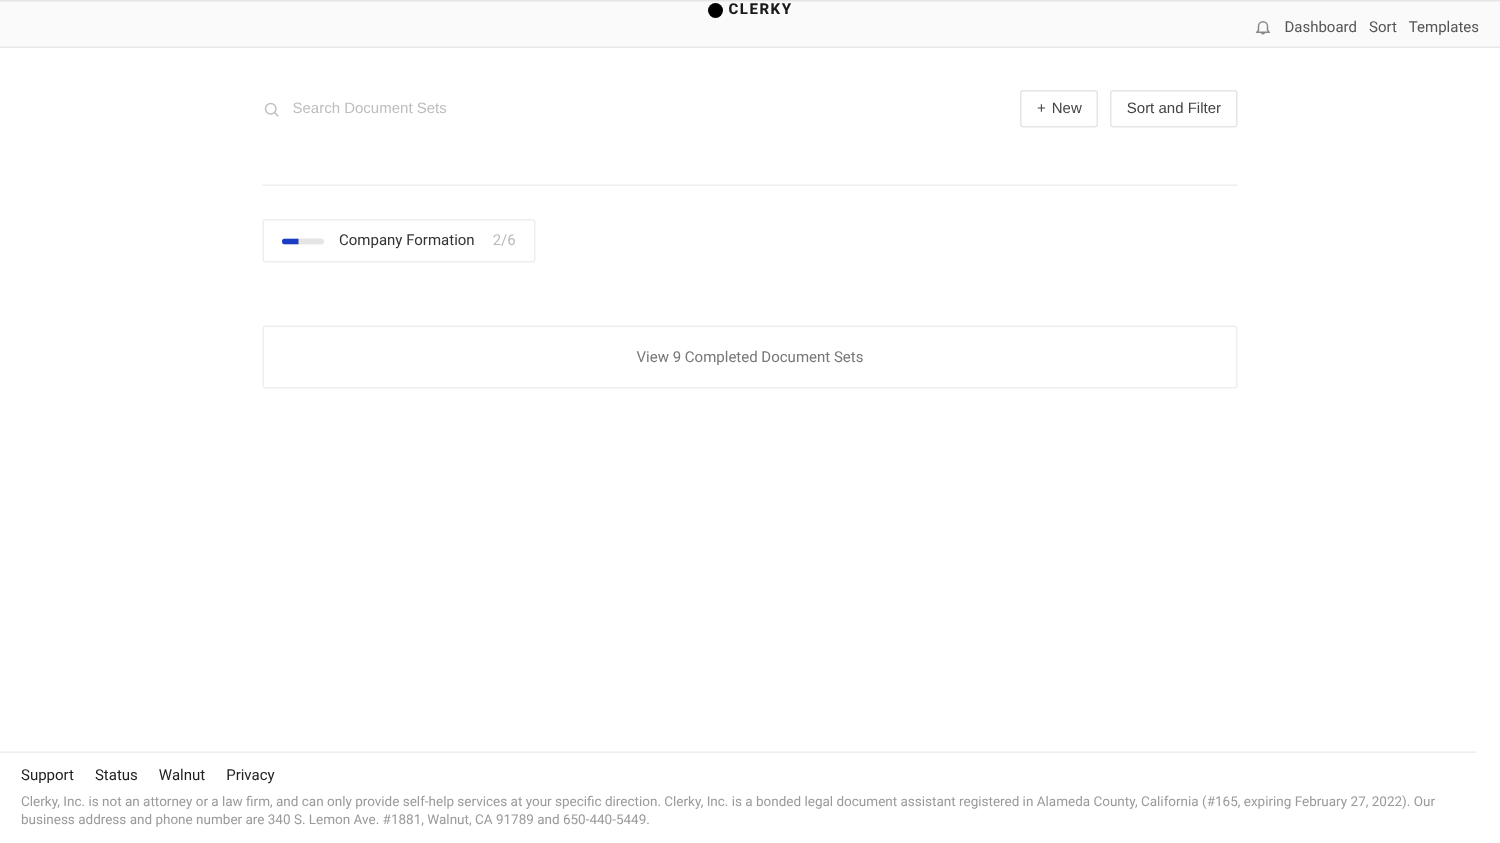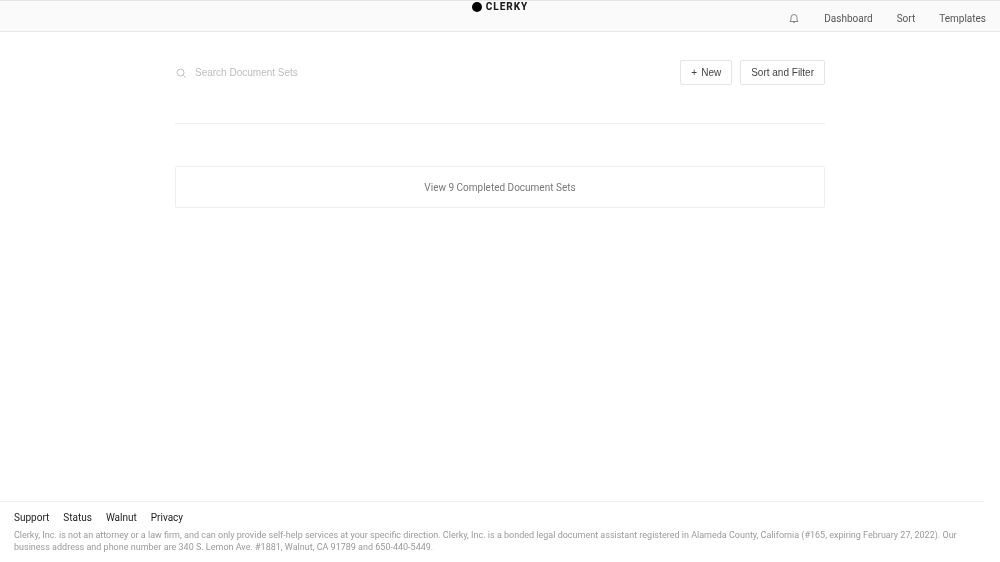--- a/index.html
+++ b/index.html
@@ -34,21 +34,21 @@
   width: 10px;
   height: 10px;
   background: #000;
   border-radius: 50%;
   display:inline-block;
 }
 .topbar-right {
   margin-left: auto;
   display: flex;
   align-items: center;
-  gap: 24px;
+  gap: 8px;
   font-size: 10px;
   color: #555;
 }
 .bell {
   width: 12px;
   height: 12px;
   display: inline-flex;
   align-items: center;
   justify-content: center;
 }
@@ -204,20 +204,27 @@
         <span>New</span>
       </button>
       <button class="btn">
         <span>Sort and Filter</span>
       </button>
     </div>
   </div>
 
   <div class="divider"></div>
 
+  <div class="card">
+    <div class="progress">
+      <div class="progress-fill"></div>
+    </div>
+    <span class="card-title">Company Formation</span>
+    <span class="card-count">2/6</span>
+  </div>
 
   <div class="completed">
     <span>View 9 Completed Document Sets</span>
   </div>
 </div>
 
 <div class="footer">
   <div class="footer-links">
     <span>Support</span>
     <span>Status</span>

